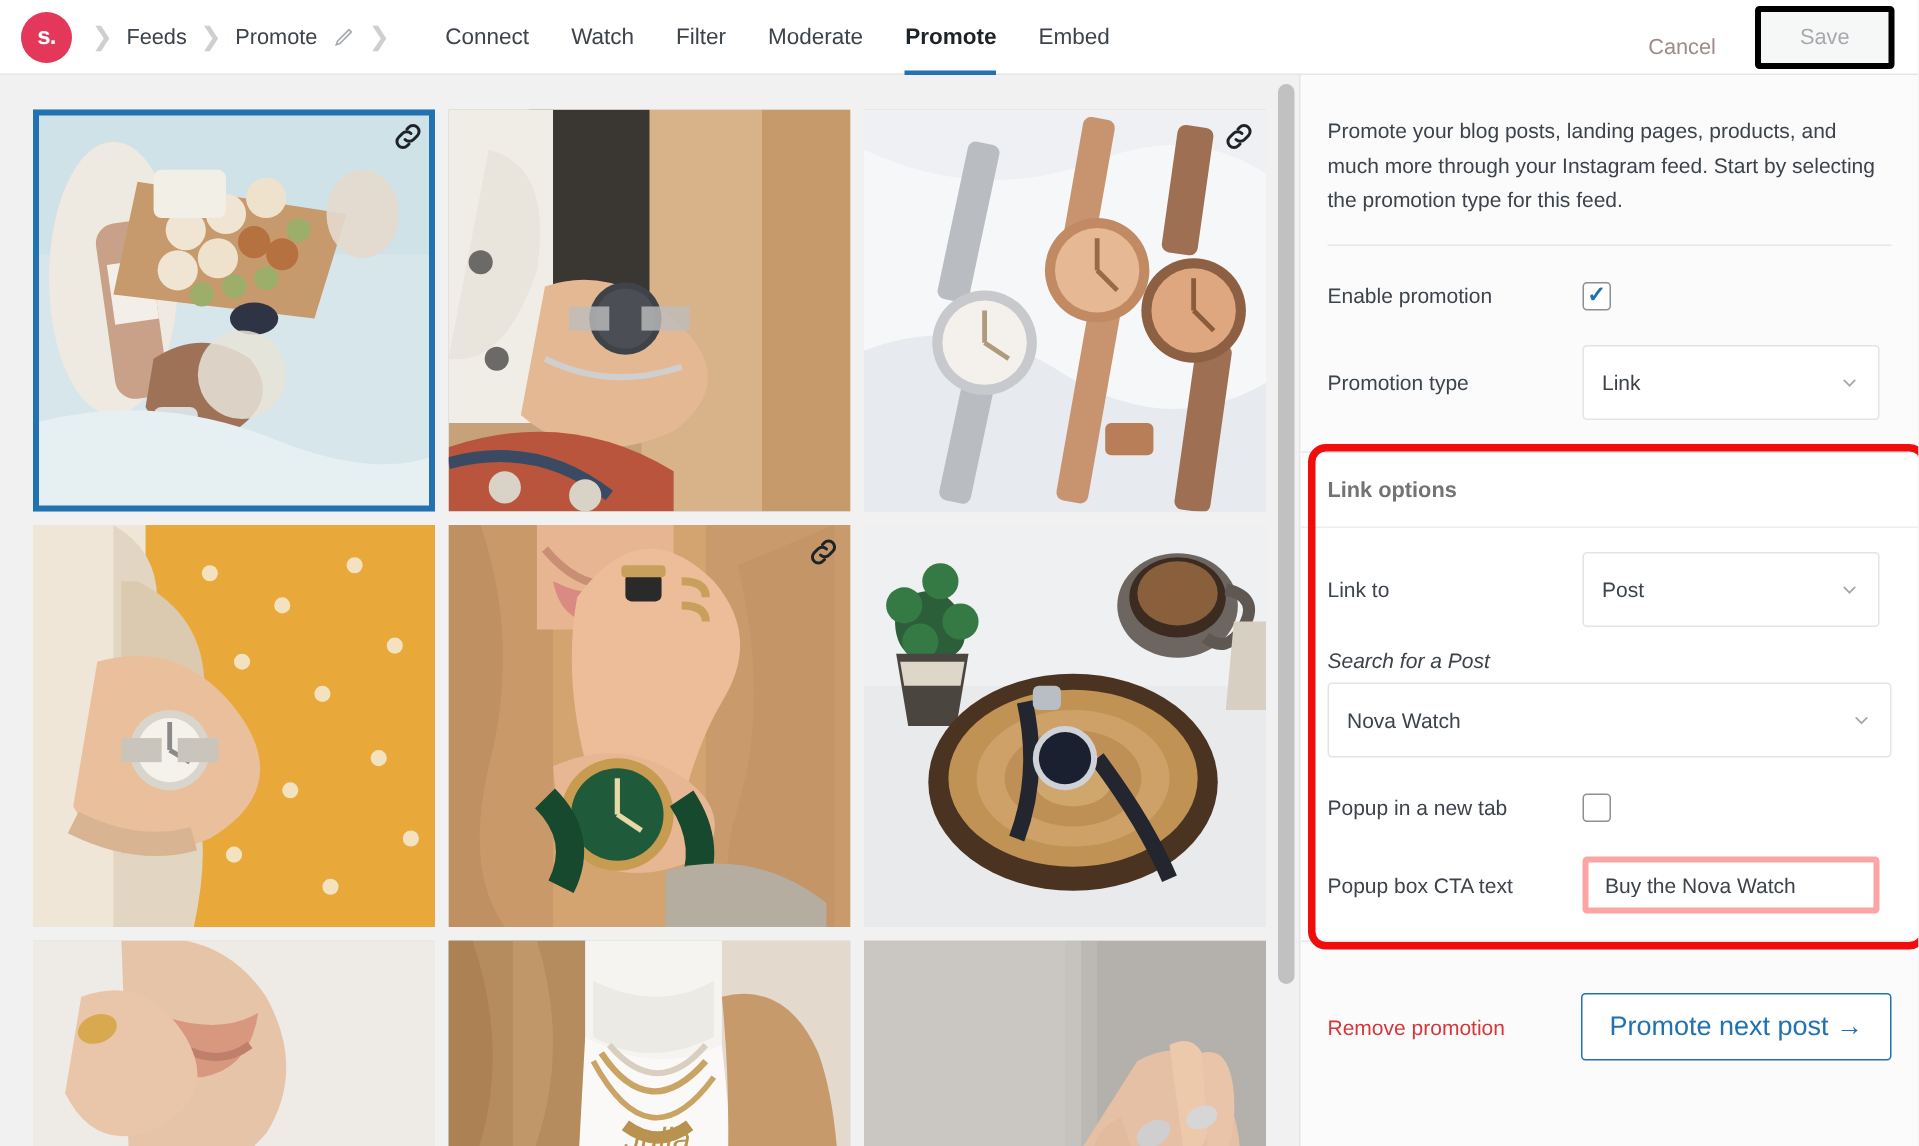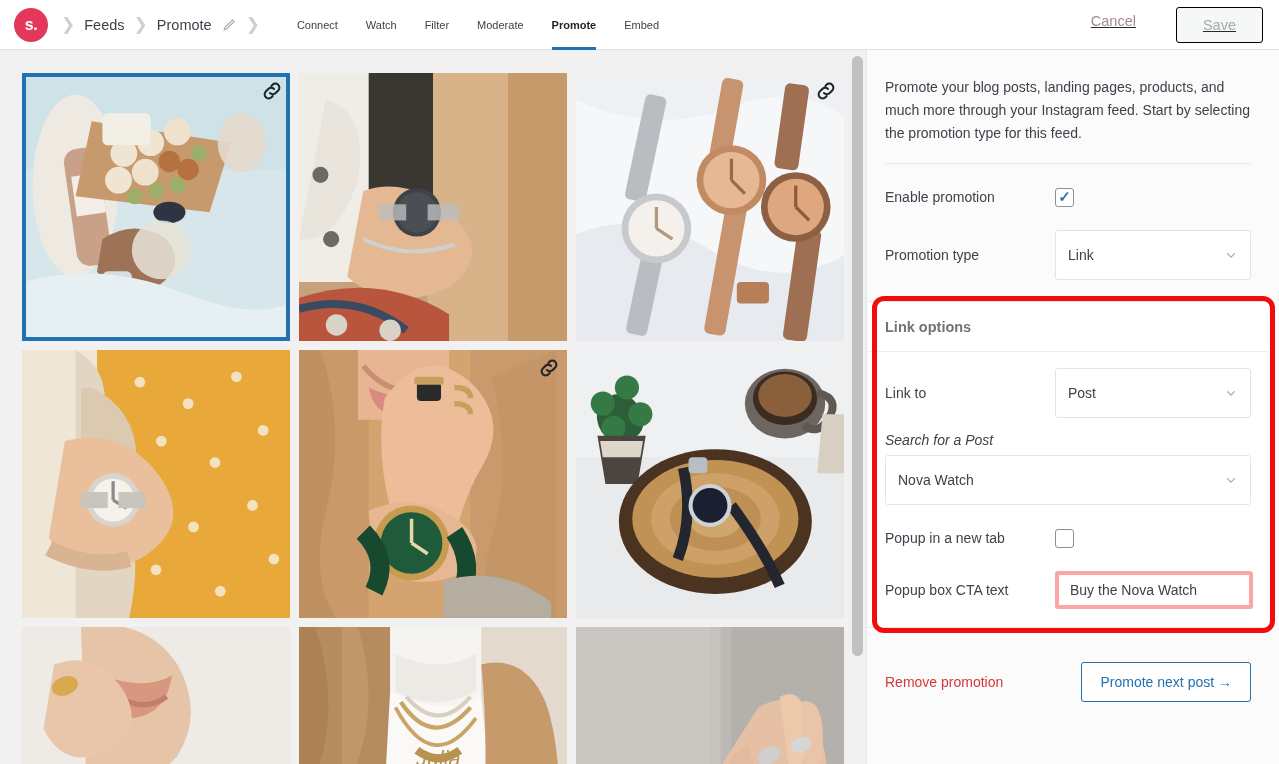--- a/index.html
+++ b/index.html
@@ -61,53 +61,52 @@
 
   .tabs {
     display: flex;
     align-items: stretch;
     height: 50px;
     margin-left: 14px;
   }
   .tab {
     display: flex; align-items: center;
     padding: 16px 14px;
-    font-size: 11px;
+    font-size: 15px;
     color: #3c434a;
     position: relative;
     white-space: nowrap;
   }
   .tab.active { font-weight: bold; color: #1d2327; }
   .tab.active::after {
     content: "";
     position: absolute;
     left: 14px; right: 14px; bottom: 0;
     height: 3px;
     background: #2271b1;
   }
 
   .header-actions {
     margin-left: auto;
-    display: flex; align-items: flex-start;
-    gap: 32px;
-    text-decoration: underline;
+    display: flex; align-items: flex-end;
+    gap: 18px;
   }
   .btn-cancel {
     font-size: 14.5px;
     color: #a08b8b;
     background: none; border: none;
     cursor: pointer;
     padding: 6px 8px;
     font-family: inherit;
   }
   .btn-save {
     font-size: 14.5px;
     color: #a7aaad;
     background: #f6f7f7;
-    border: 1px solid #000000;
+    border: 4px solid #000000;
     border-radius: 3px;
     padding: 9px 26px;
     cursor: default;
     font-family: inherit;
   }
 
   
   .body {
     display: flex;
     height: 714px;
@@ -172,21 +171,21 @@
   }
 
   
   .panel {
     flex: 1;
     background: #fbfbfc;
     border-left: 1px solid #e5e5e5;
     position: relative;
     overflow: hidden;
   }
-  .panel-inner { padding: 26px 28px 0 18px; }
+  .panel-inner { padding: 26px 18px 0 18px; }
 
   .intro {
     font-size: 14px;
     line-height: 1.65;
     color: #3c434a;
     padding-bottom: 18px;
     border-bottom: 1px solid #e8e8e8;
   }
 
   .row {
@@ -294,21 +293,21 @@
     justify-content: space-between;
     margin-top: 34px;
   }
   .link-danger {
     font-size: 14px;
     color: #d63638;
     text-decoration: none;
     cursor: pointer;
   }
   .btn-outline {
-    font-size: 14px;
+    font-size: 18px;
     color: #2271b1;
     background: #ffffff;
     border: 1px solid #2271b1;
     border-radius: 3px;
     padding: 11px 18px;
     cursor: pointer;
     font-family: inherit;
     white-space: nowrap;
   }
 </style>

